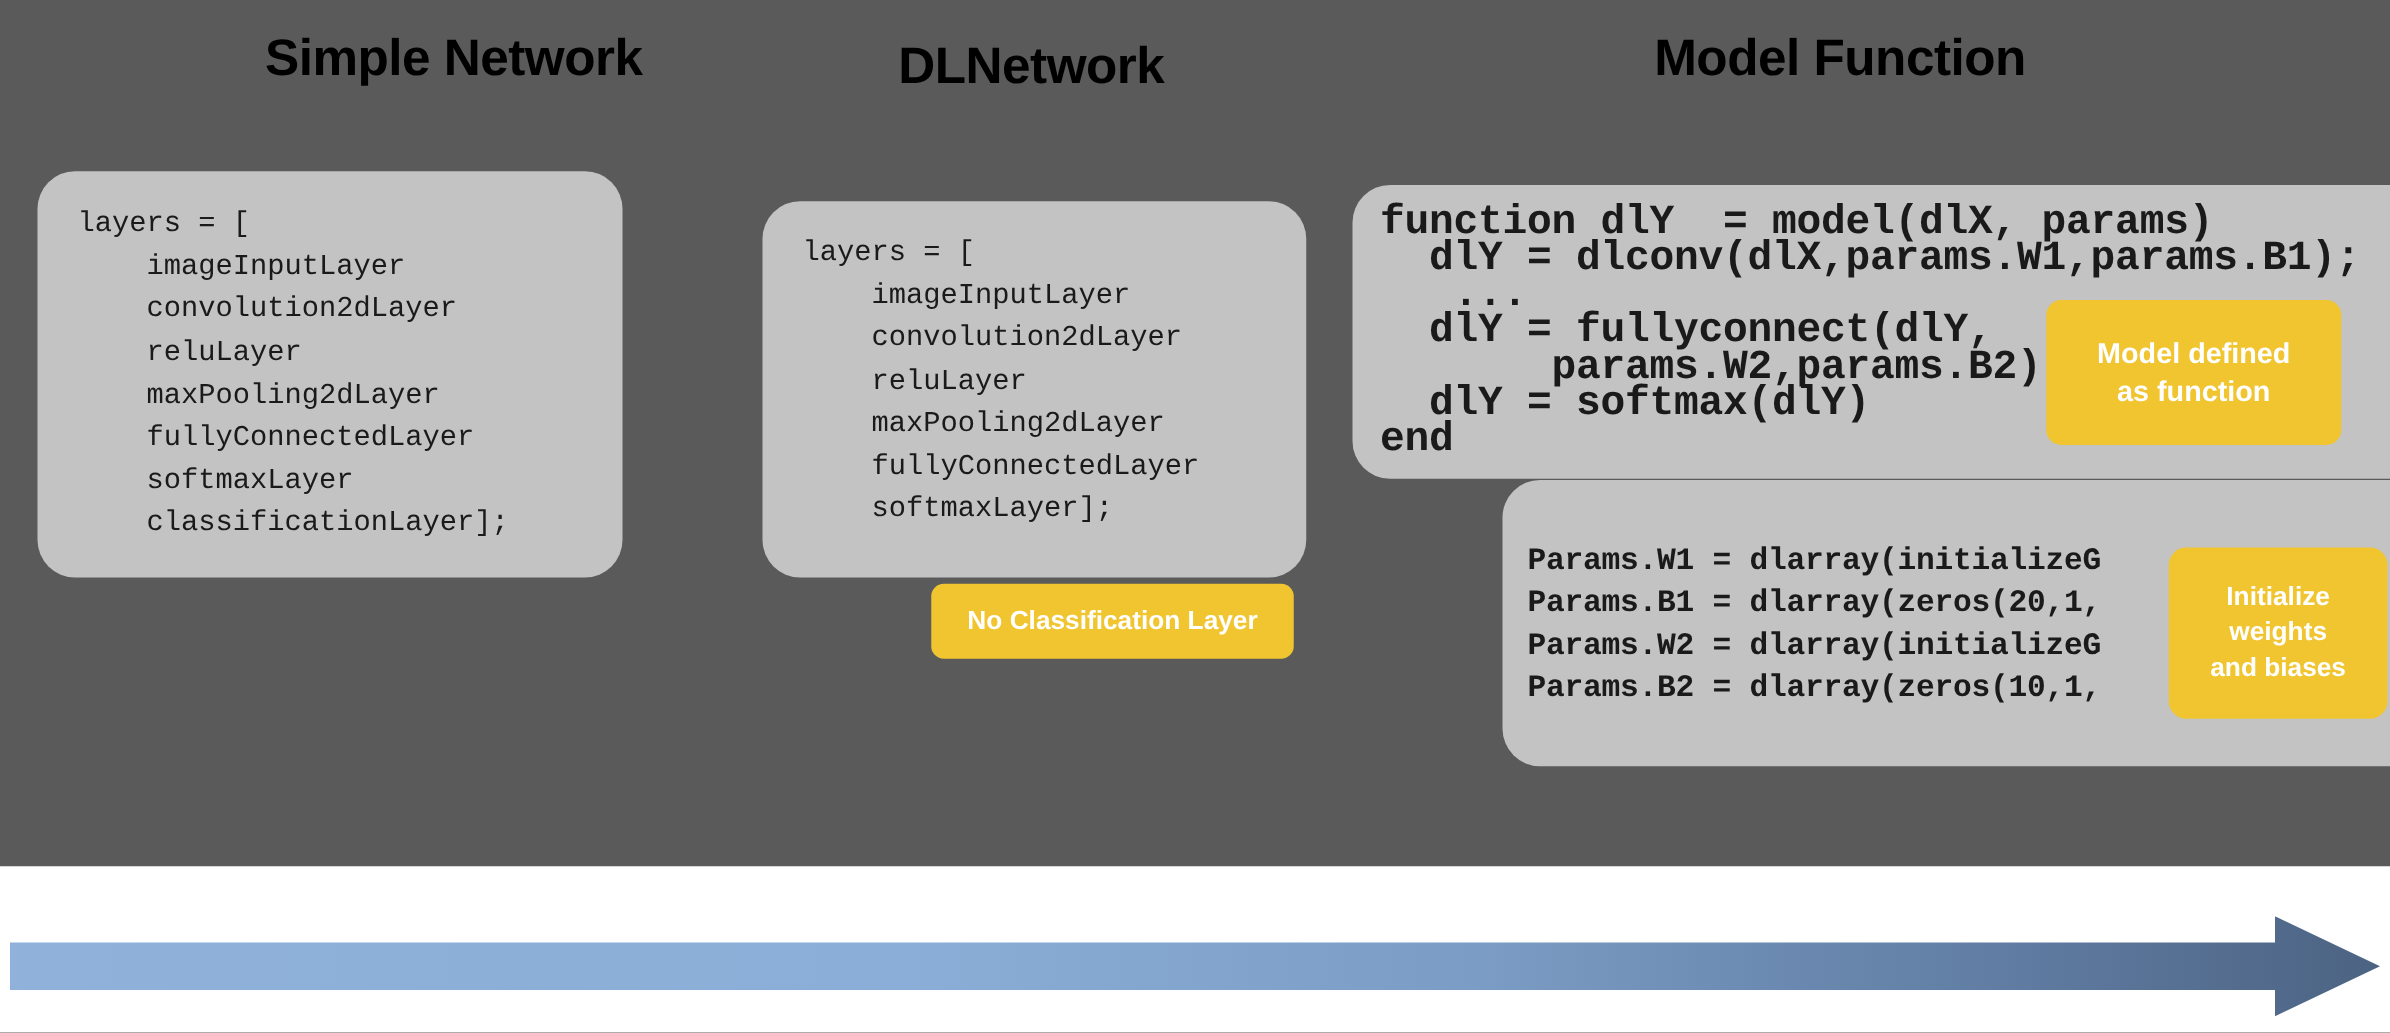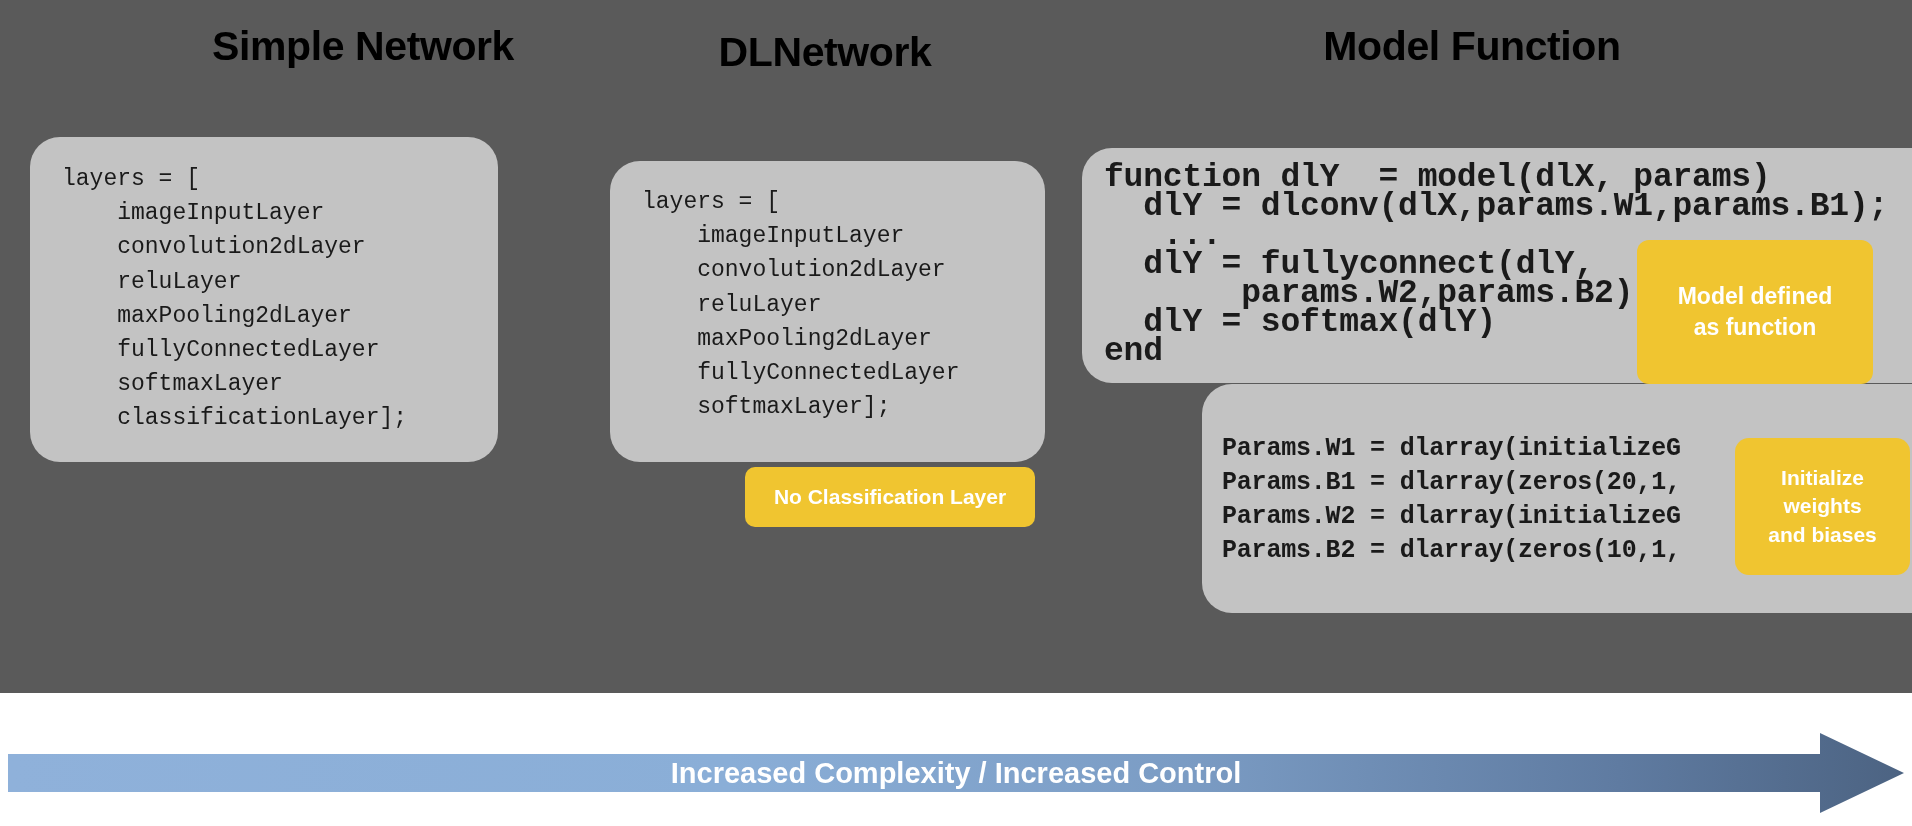--- a/index.html
+++ b/index.html
@@ -83,21 +83,21 @@
     justify-content:center;
     text-align:center;
     line-height:1.35;
     box-sizing:border-box;
   }
   #callout-noclass{
     left:745px;top:467px;width:290px;height:60px;
     font-size:21px;
   }
   #callout-modelfn{
-    left:1637px;top:240px;width:236px;height:144px;
+    left:1637px;top:240px;width:236px;height:116px;
     font-size:23px;border-radius:12px;
   }
   #callout-initw{
     left:1735px;top:438px;width:175px;height:137px;
     font-size:21px;border-radius:14px;
   }
 
   
   #arrow-wrap{
     position:absolute;left:8px;top:733px;width:1896px;height:80px;
@@ -183,15 +183,14 @@
           <stop offset="38%" stop-color="#8aaed7"></stop>
           <stop offset="62%" stop-color="#7b9cc4"></stop>
           <stop offset="85%" stop-color="#5f7ba1"></stop>
           <stop offset="100%" stop-color="#4c6382"></stop>
         </linearGradient>
       </defs>
       <path d="M0,21 L1812,21 L1812,0 L1896,40 L1812,80 L1812,59 L0,59 Z" fill="url(#arrowGrad)"></path>
     </svg>
   </div>
 
-  <div id="arrow-label">Increased Complexity / Increased Control</div>
 
 </div>
 
 </body></html>

